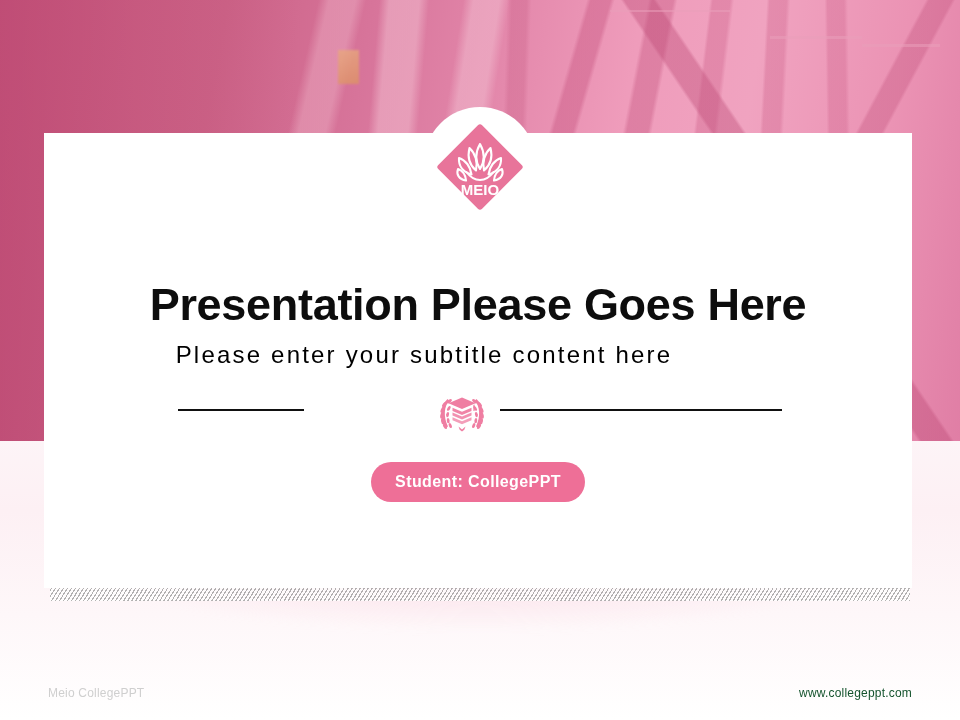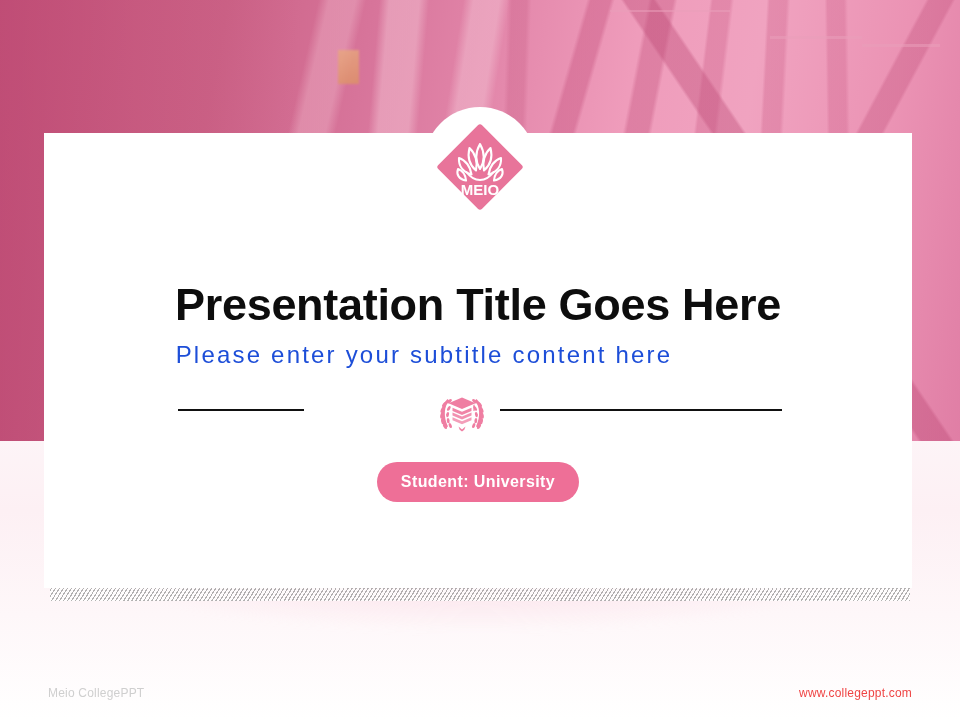--- a/index.html
+++ b/index.html
@@ -147,21 +147,21 @@
     line-height: 58px;
     white-space: nowrap;
   }
   #subtitle {
     position: absolute;
     left: 44px; top: 339px;
     width: 760px;
     text-align: center;
     font-size: 24px;
     font-weight: normal;
-    color: #1d4ed8;
+    color: #000000;
     letter-spacing: 2.2px;
     line-height: 32px;
     white-space: nowrap;
   }
 
   
   #divider { position: absolute; left: 44px; top: 388px; width: 868px; height: 52px; }
   .rule {
     position: absolute;
     top: 21px;
@@ -220,21 +220,21 @@
     position: absolute;
     left: 48px; top: 686px;
     font-size: 12px;
     color: #cfcfcf;
     letter-spacing: 0.2px;
   }
   #footer-right {
     position: absolute;
     right: 48px; top: 686px;
     font-size: 12px;
-    color: #ef4444;
+    color: #14532d;
     letter-spacing: 0.2px;
   }
 </style>
 </head>
 <body>
 
 <div id="slide">
 
   <div id="bg-band">
     <div id="bg-photo"></div>
@@ -264,21 +264,21 @@
         <path d="M27 39 C26.5 46.5 30.5 53 39.5 55.5 C38.5 47.5 33.5 41 27 39 Z"></path>
         <path d="M69 39 C69.5 46.5 65.5 53 56.5 55.5 C57.5 47.5 62.5 41 69 39 Z"></path>
         <path d="M26 50 C24 55.5 27 60.5 34 61.5 C33.5 56 30.5 51.5 26 50 Z"></path>
         <path d="M70 50 C72 55.5 69 60.5 62 61.5 C62.5 56 65.5 51.5 70 50 Z"></path>
         <path d="M34.5 53 C38.5 58.5 43 61 48 61 C53 61 57.5 58.5 61.5 53"></path>
       </g>
       <text x="48" y="76" text-anchor="middle" font-family="Liberation Sans, sans-serif" font-size="15" font-weight="bold" fill="#ffffff">MEIO</text>
     </svg>
   </div>
 
-  <div id="title">Presentation Title Goes Here</div>
+  <div id="title">Presentation Please Goes Here</div>
   <div id="subtitle">Please enter your subtitle content here</div>
 
   <div id="divider">
     <div class="rule" id="rule-left"></div>
     <div class="rule" id="rule-right"></div>
     <div id="emblem">
       <svg viewBox="0 0 56 48" xmlns="http://www.w3.org/2000/svg">
         <g fill="#ef7ea2">
 
           <path d="M13.5 11 C7 17 5.5 28 11 39 C12.6 39.6 13.6 39.2 13.9 38.2 C9.2 28.6 10.2 18.6 15 12.6 Z"></path>
@@ -316,21 +316,21 @@
           <path d="M18.5 24.6 L28 28.6 L37.5 24.6 L37.5 27.6 L28 31.6 L18.5 27.6 Z" opacity="0.85"></path>
           <path d="M18.5 29.2 L28 33.2 L37.5 29.2 L37.5 32.2 L28 36.2 L18.5 32.2 Z" opacity="0.75"></path>
 
           <path d="M24.5 38.6 L28 41.6 L31.5 38.6 L30.3 41.8 L28 43.4 L25.7 41.8 Z"></path>
         </g>
       </svg>
     </div>
   </div>
 
   <div id="pills">
-    <div class="pill">Student: University</div>
+    <div class="pill">Student: CollegePPT</div>
   </div>
 
   <div id="hatch"></div>
 
   <div id="footer-left">Meio CollegePPT</div>
   <div id="footer-right">www.collegeppt.com</div>
 
 </div>
 
 </body></html>

